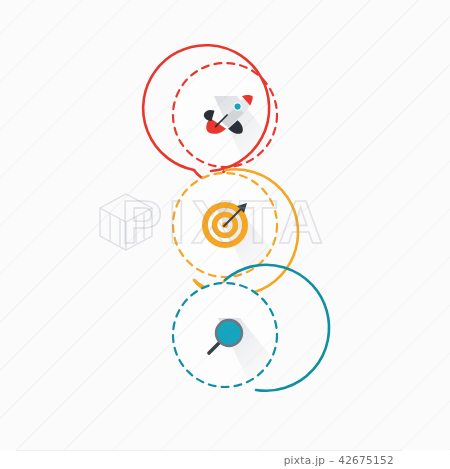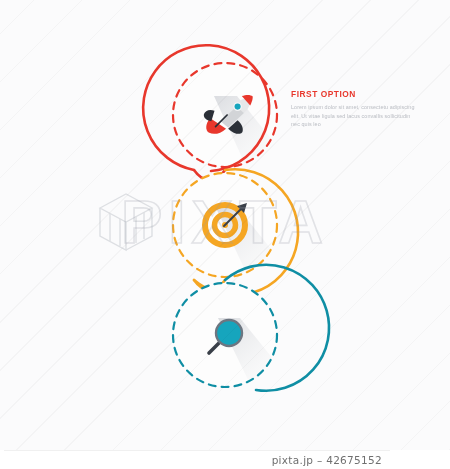--- a/index.html
+++ b/index.html
@@ -99,21 +99,21 @@
     top: 186px;
     width: 70px;
     height: 74px;
     opacity: 0.3;
     pointer-events: none;
   }
 
   
   #footer {
     position: absolute;
-    left: 4px;
+    left: 16px;
     top: 450px;
     width: 386px;
     height: 19px;
     background: #ffffff;
     border-top: 1px solid #f0f0f0;
   }
   #footer-text {
     position: absolute;
     right: 8px;
     top: 3px;
@@ -221,24 +221,20 @@
       <path d="M4 22 L4 50 L30 64 L30 36"></path>
       <path d="M56 22 L56 50 L30 64"></path>
       <path d="M14 28 L14 55"></path>
       <path d="M24 33 L24 60"></path>
       <path d="M40 30 L40 57"></path>
       <path d="M48 26 L48 53"></path>
     </g>
   </svg>
   <div id="pixta-mark">PIXTA</div>
 
-  <div class="textblock right" id="block-first">
-    <p class="t-title" style="color:#e8372c">FIRST OPTION</p>
-    <p class="t-body">Lorem ipsum dolor sit amet, consectetu adipiscing elit. Ut vitae ligula sed lacus convallis sollicitudin nec quis leo</p>
-  </div>
 
 
 
 </div>
 
 <div id="footer">
   <div id="footer-text">pixta.jp – 42675152</div>
 </div>
 
 </body></html>

